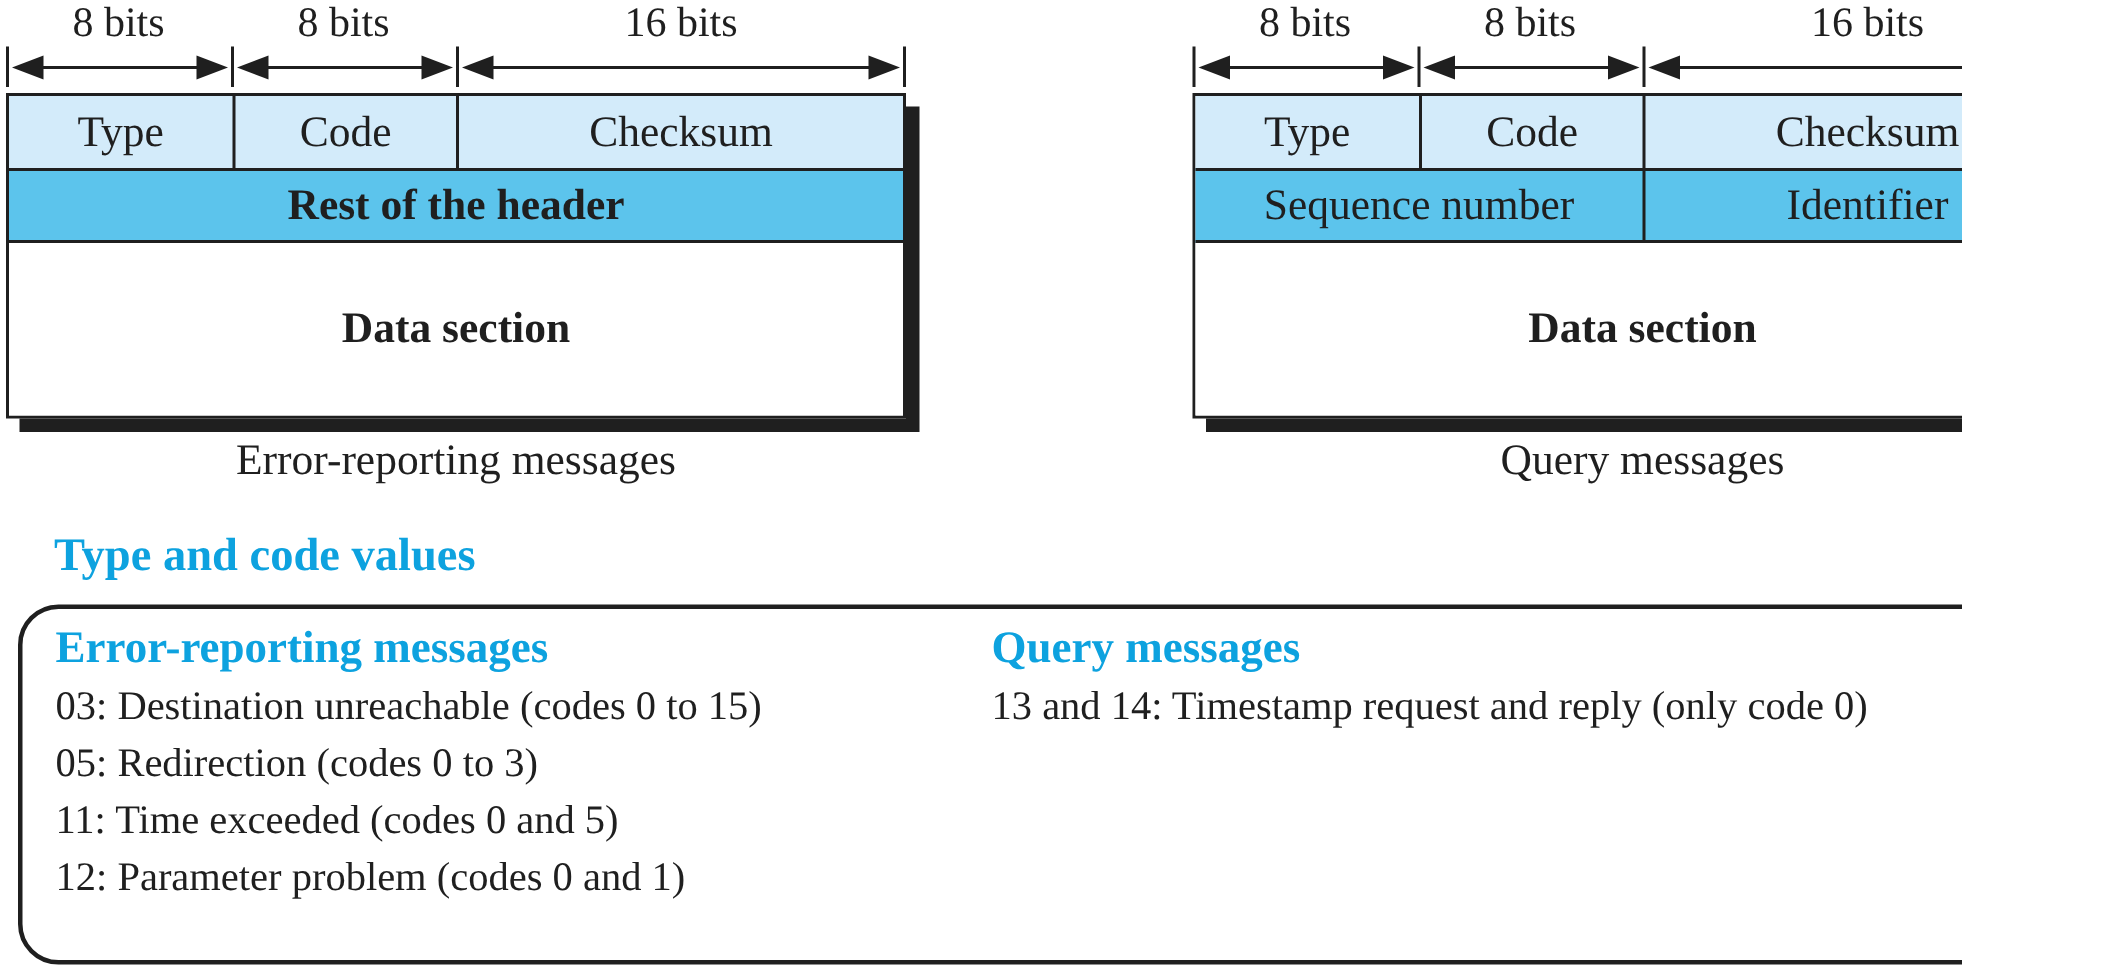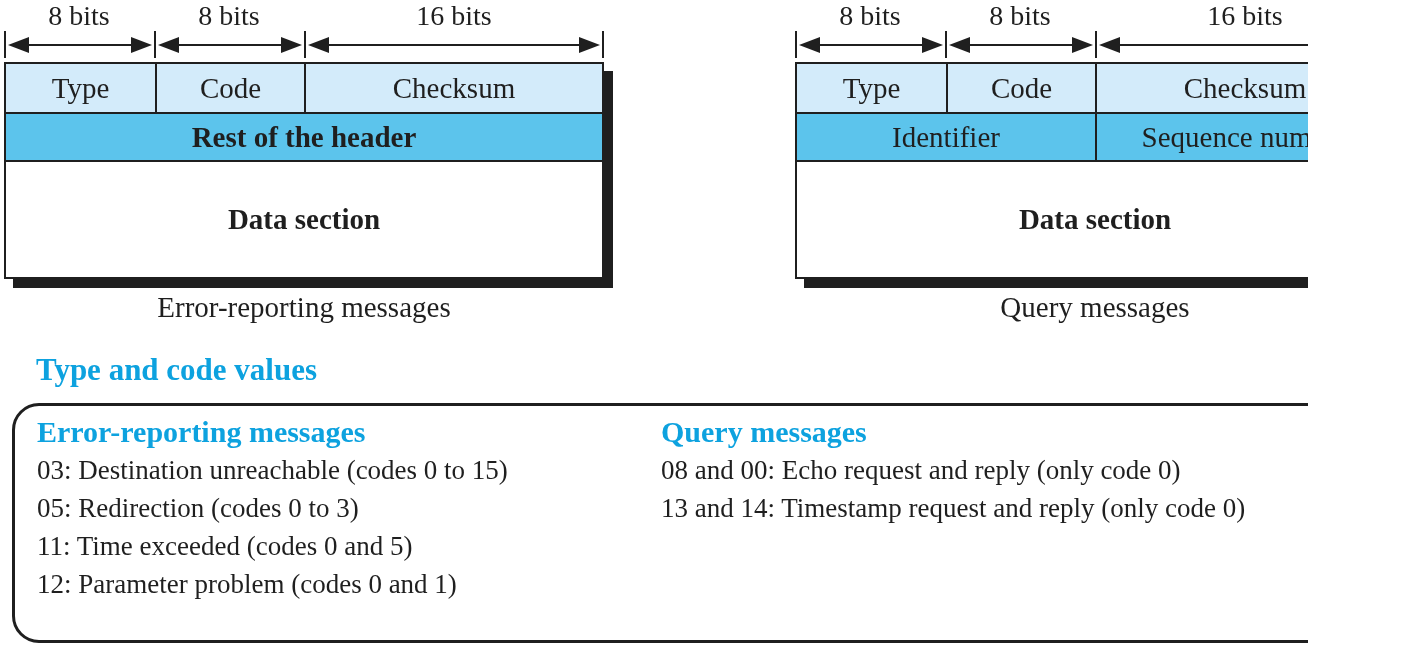--- a/index.html
+++ b/index.html
@@ -188,40 +188,39 @@
           </div>
       </div>
     </div>
     <div class="pkt-box">
       <div class="prow prow1">
         <div class="cell c25">Type</div>
         <div class="cell c25">Code</div>
         <div class="cell c50">Checksum</div>
       </div>
       <div class="prow prow2">
+        <div class="cell c50">Sequence number</div>
         <div class="cell c50">Identifier</div>
-        <div class="cell c50">Sequence number</div>
       </div>
       <div class="prow prow3">
         <div class="cell c100">Data section</div>
       </div>
     </div>
     <div class="caption">Query messages</div>
   </div>
 
   <div class="tc-title">Type and code values</div>
 
   <div class="tc-box">
     <div class="tc-col col-0">
       <div class="tc-heading">Error-reporting messages</div>
       <div class="tc-item">03: Destination unreachable (codes 0 to 15)</div>
       <div class="tc-item">05: Redirection (codes 0 to 3)</div>
       <div class="tc-item">11: Time exceeded (codes 0 and 5)</div>
       <div class="tc-item">12: Parameter problem (codes 0 and 1)</div>
     </div>
     <div class="tc-col col-1">
       <div class="tc-heading">Query messages</div>
-      <div class="tc-item">08 and 00: Echo request and reply (only code 0)</div>
       <div class="tc-item">13 and 14: Timestamp request and reply (only code 0)</div>
     </div>
   </div>
 
 </div>
 
 </body></html>

